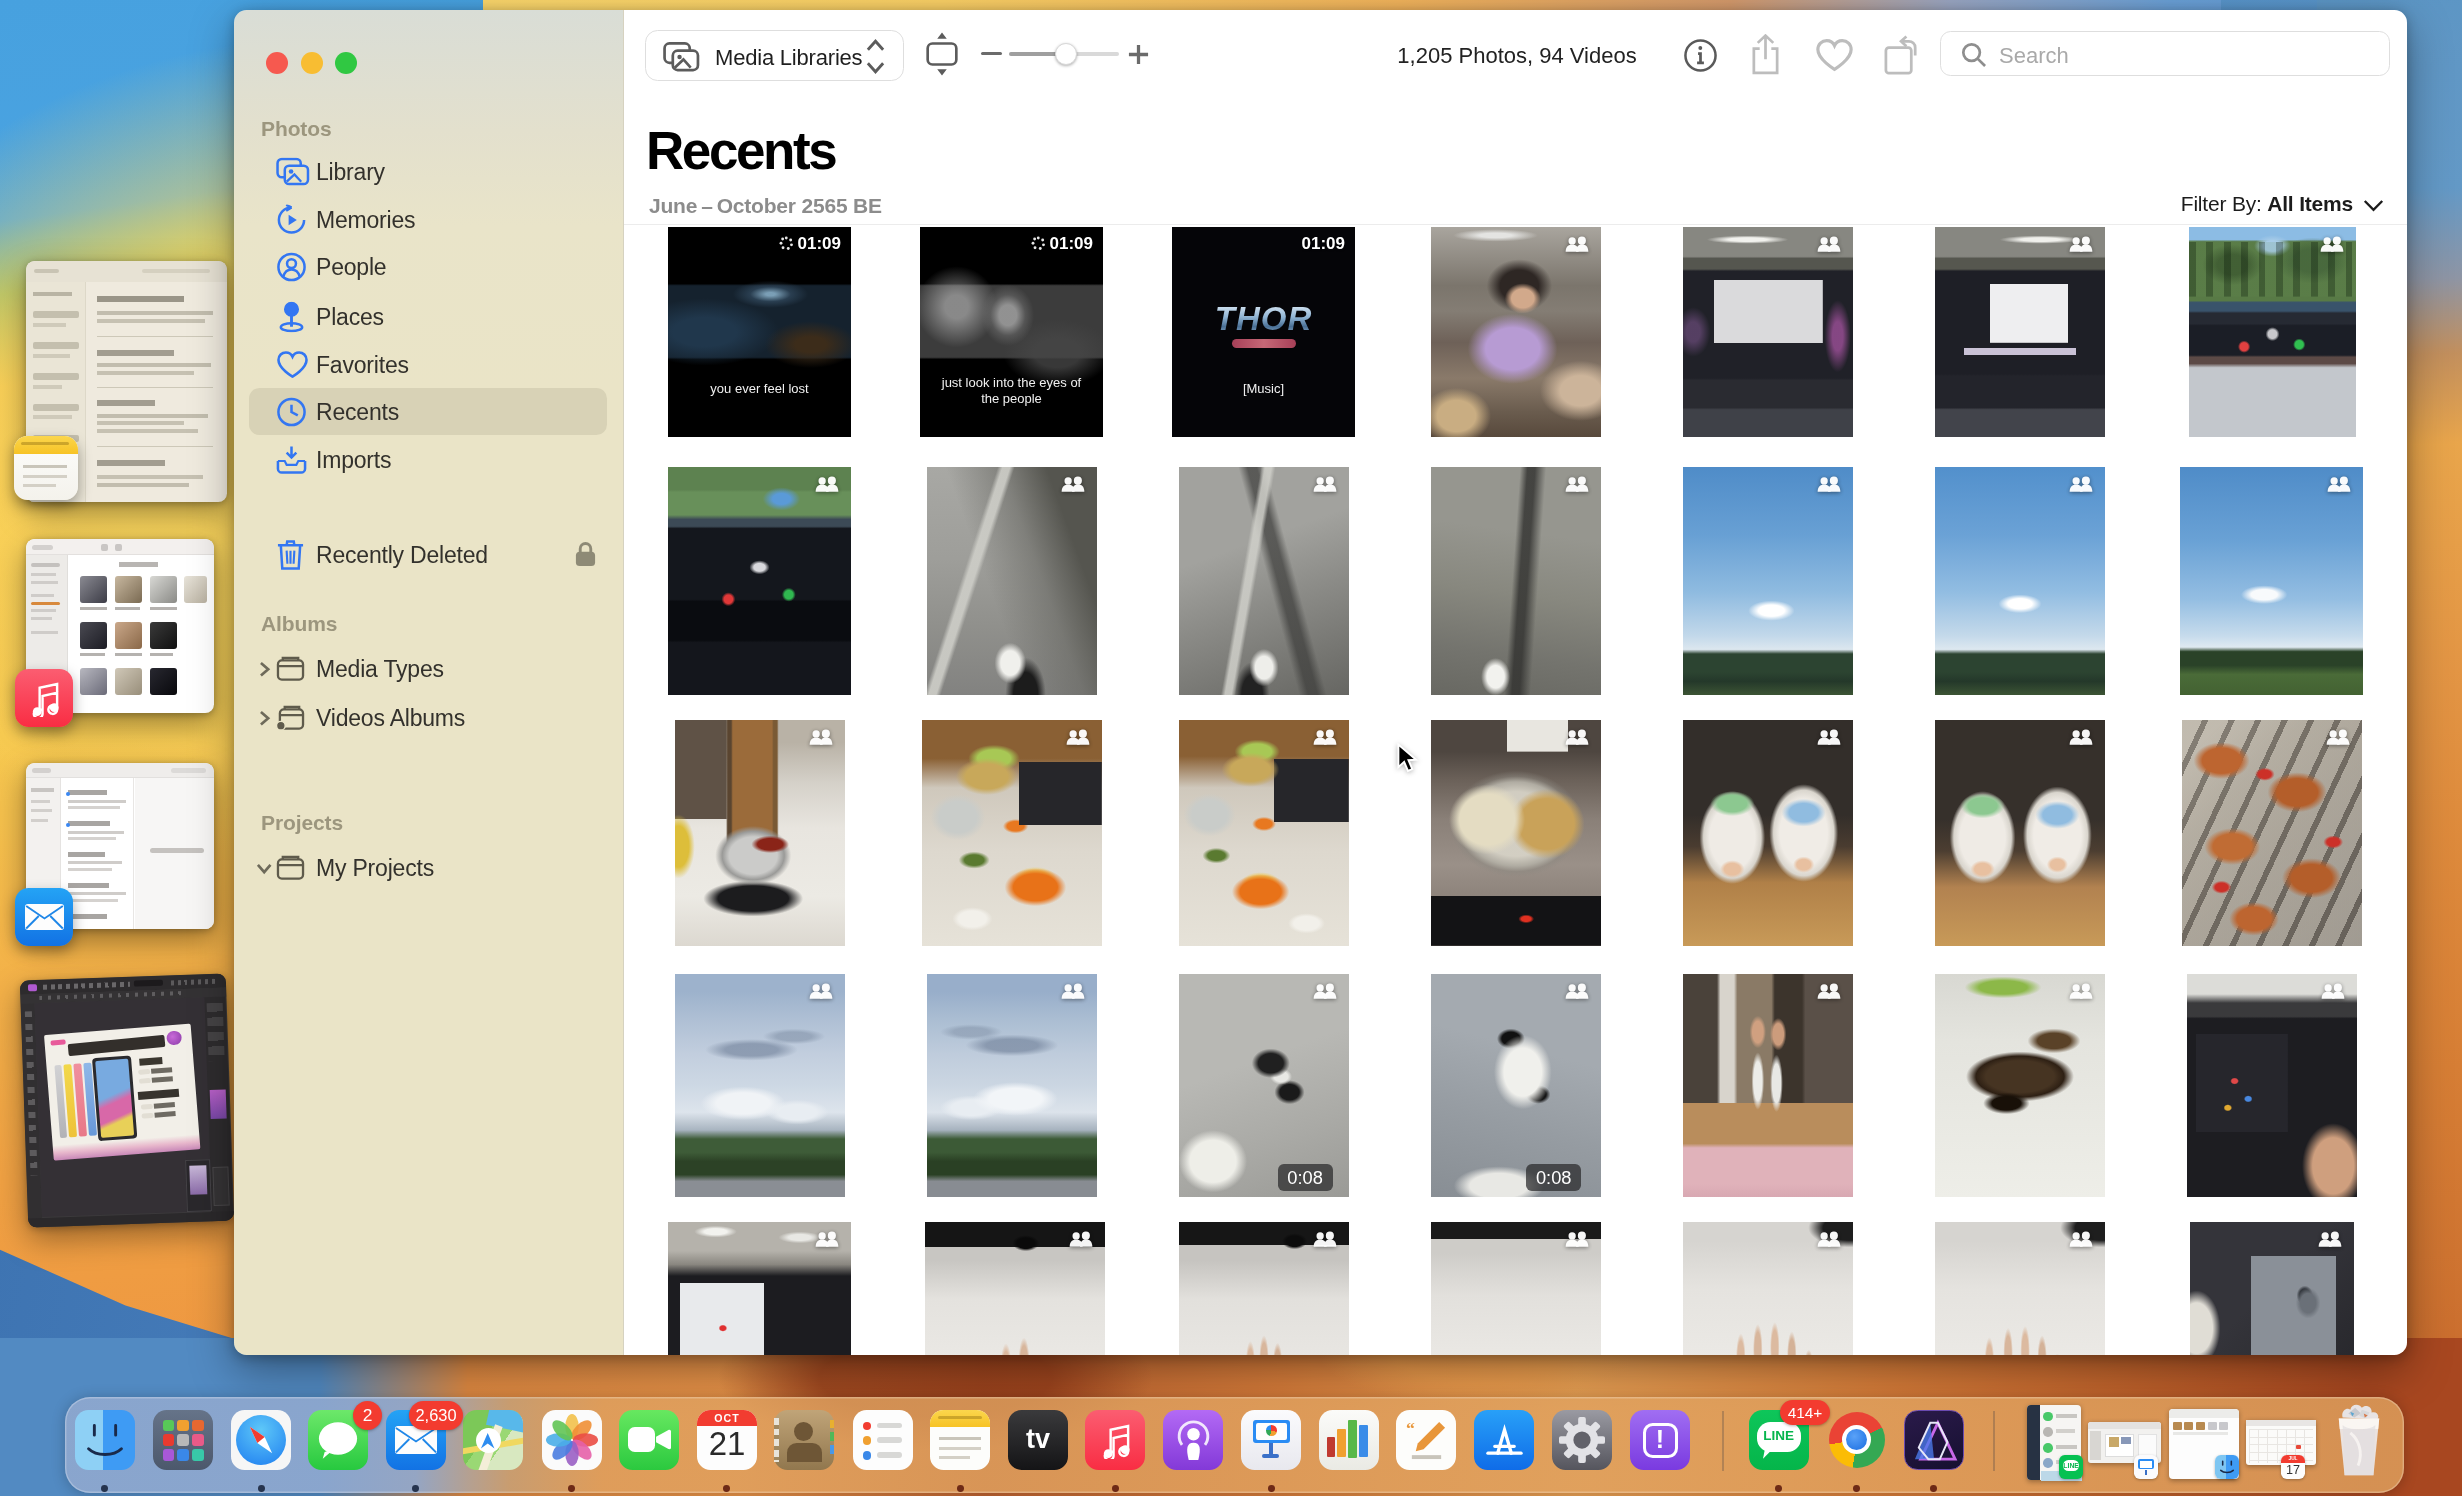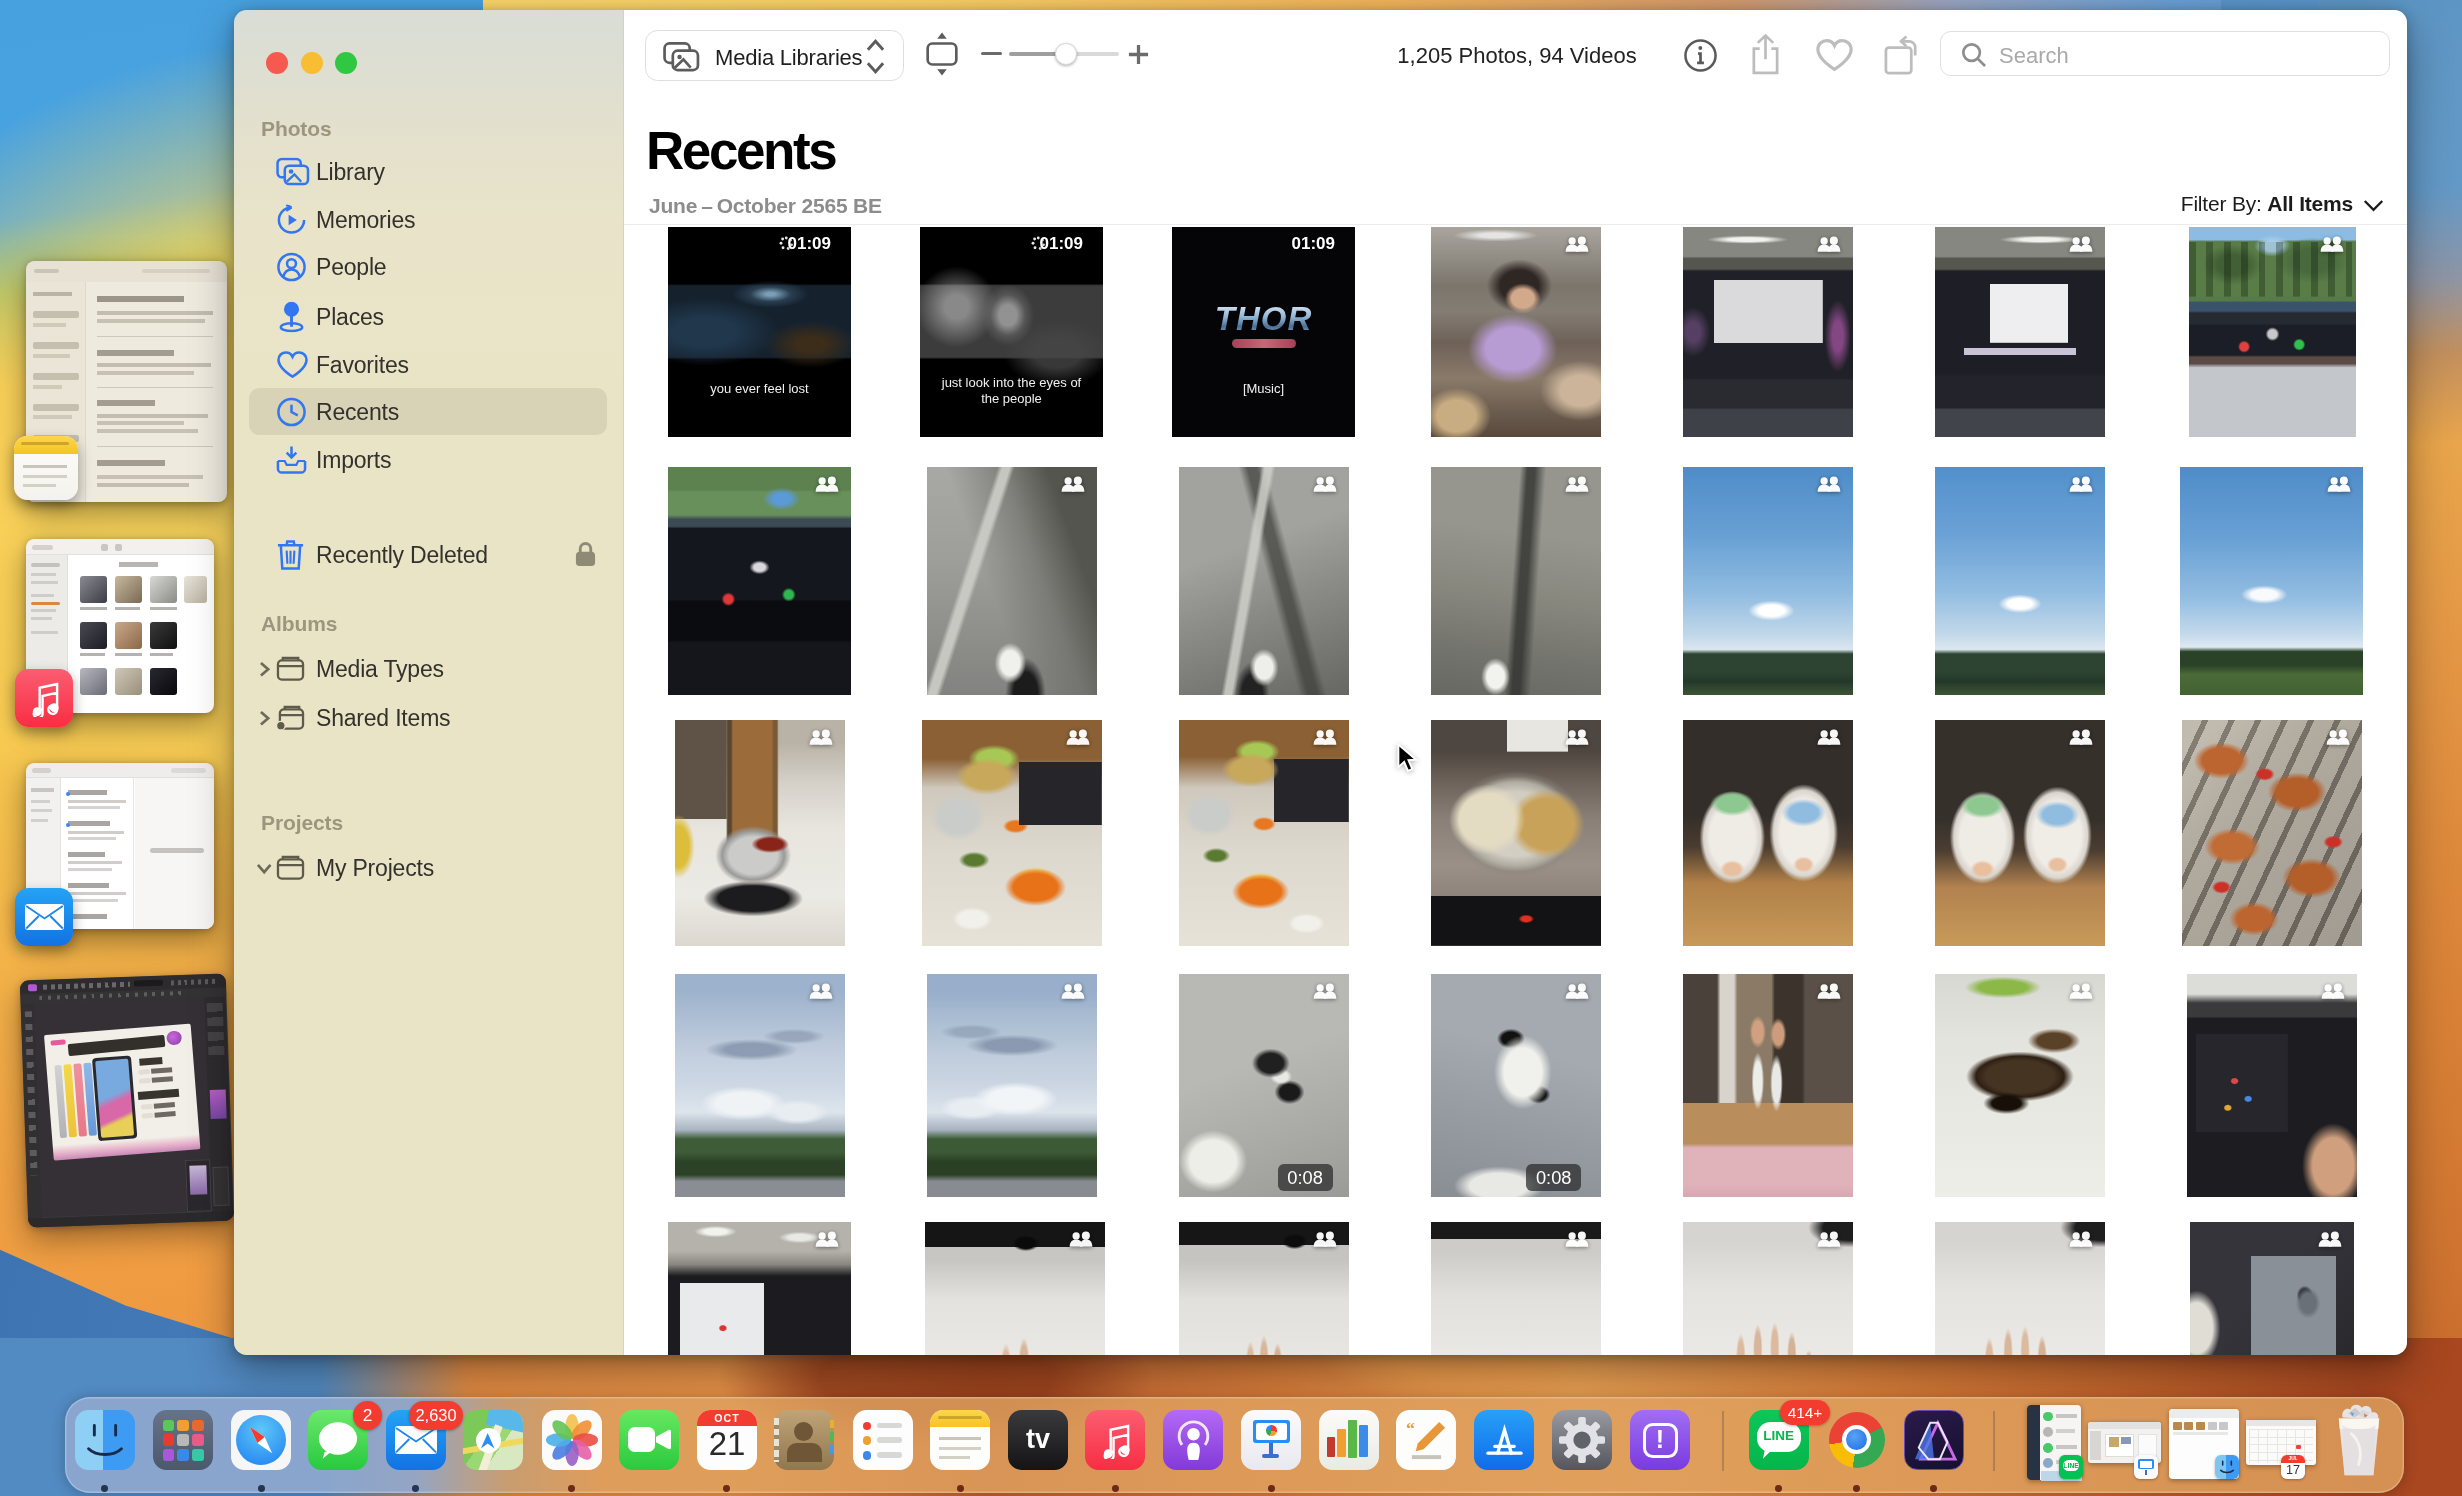--- a/index.html
+++ b/index.html
@@ -50,21 +50,21 @@
   #selrow { position:absolute; left:15.4px; top:378px; width:358px; height:47px; border-radius:10.6px; background:#d8d2b6; }
 
   
   .tbtn { position:absolute; border:1.4px solid #dedede; background:#fff; border-radius:12.6px; }
   .icongray { color:#5c5c5c; }
   .iconlight { color:#bdbdbd; }
 
   
   .ph { position:absolute; overflow:hidden; }
   .badge { position:absolute; top:9.7px; right:11.6px; width:24px; height:16.4px; color:#fff; opacity:.96; filter:drop-shadow(0 1px 1.9px rgba(0,0,0,.45)); }
-  .dur { position:absolute; top:7.7px; right:20px; color:#fff; font-size:17px; font-weight:600; text-shadow:0 1px 1.9px rgba(0,0,0,.5); }
+  .dur { position:absolute; top:7.7px; right:10px; color:#fff; font-size:17px; font-weight:600; text-shadow:0 1px 1.9px rgba(0,0,0,.5); }
   .cap { position:absolute; left:0; right:0; color:#f0f0f0; font-size:13px; text-align:center; line-height:16.4px; }
   .vb { position:absolute; border-radius:5.8px; background:rgba(40,40,42,.72); color:#fff; font-size:18.3px; font-weight:500;
         width:55px; height:27px; line-height:27px; text-align:center; }
 
   
   .stwin { position:absolute; border-radius:8.7px; box-shadow: 0 11.6px 31px rgba(0,0,0,.38), 0 1.9px 7.7px rgba(0,0,0,.25); overflow:hidden; }
   .sticon { position:absolute; border-radius:13.5px; box-shadow: 0 5.8px 13.5px rgba(0,0,0,.35); }
 
   
   #dock { position:absolute; left:65px; top:1397px; width:2339px; height:96px; border-radius:25px;
@@ -347,21 +347,21 @@
     </div>
     <div class="srow" style="top:684px">
       <svg class="abs" style="left:25px;top:16.4px" width="11.6" height="16.4" viewBox="0 0 12 17" fill="none" stroke="#6e6a5a" stroke-width="2.8">
           <path d="M2 2 L9.5 8.5 L2 15"></path>
         </svg>
       <svg class="ic" width="29" height="27" viewBox="0 0 30 28" fill="none" stroke="#5f5b4c" stroke-width="2.4">
         <rect x="4" y="5" width="24" height="20" rx="4"></rect>
         <path d="M9 5 L9 2.5 L24 2.5 L24 5 M4 11 L28 11"></path>
         <circle cx="5" cy="22" r="4.5" fill="#5f5b4c" stroke="#eae4c7" stroke-width="1.5"></circle>
       </svg>
-      <span class="lbl">Shared Items</span>
+      <span class="lbl">Videos Albums</span>
     </div>
 
     <div class="shead" style="top:801px">Projects</div>
     <div class="srow" style="top:834px">
       <svg class="abs" style="left:22px;top:19.3px" width="16.4" height="11.6" viewBox="0 0 17 12" fill="none" stroke="#6e6a5a" stroke-width="2.8">
           <path d="M2 2 L8.5 9.5 L15 2"></path>
         </svg>
       <svg class="ic" width="29" height="27" viewBox="0 0 30 28" fill="none" stroke="#5f5b4c" stroke-width="2.4">
         <rect x="2" y="5" width="26" height="20" rx="4"></rect>
         <path d="M7 5 L7 2.5 L23 2.5 L23 5 M2 11 L28 11"></path>

